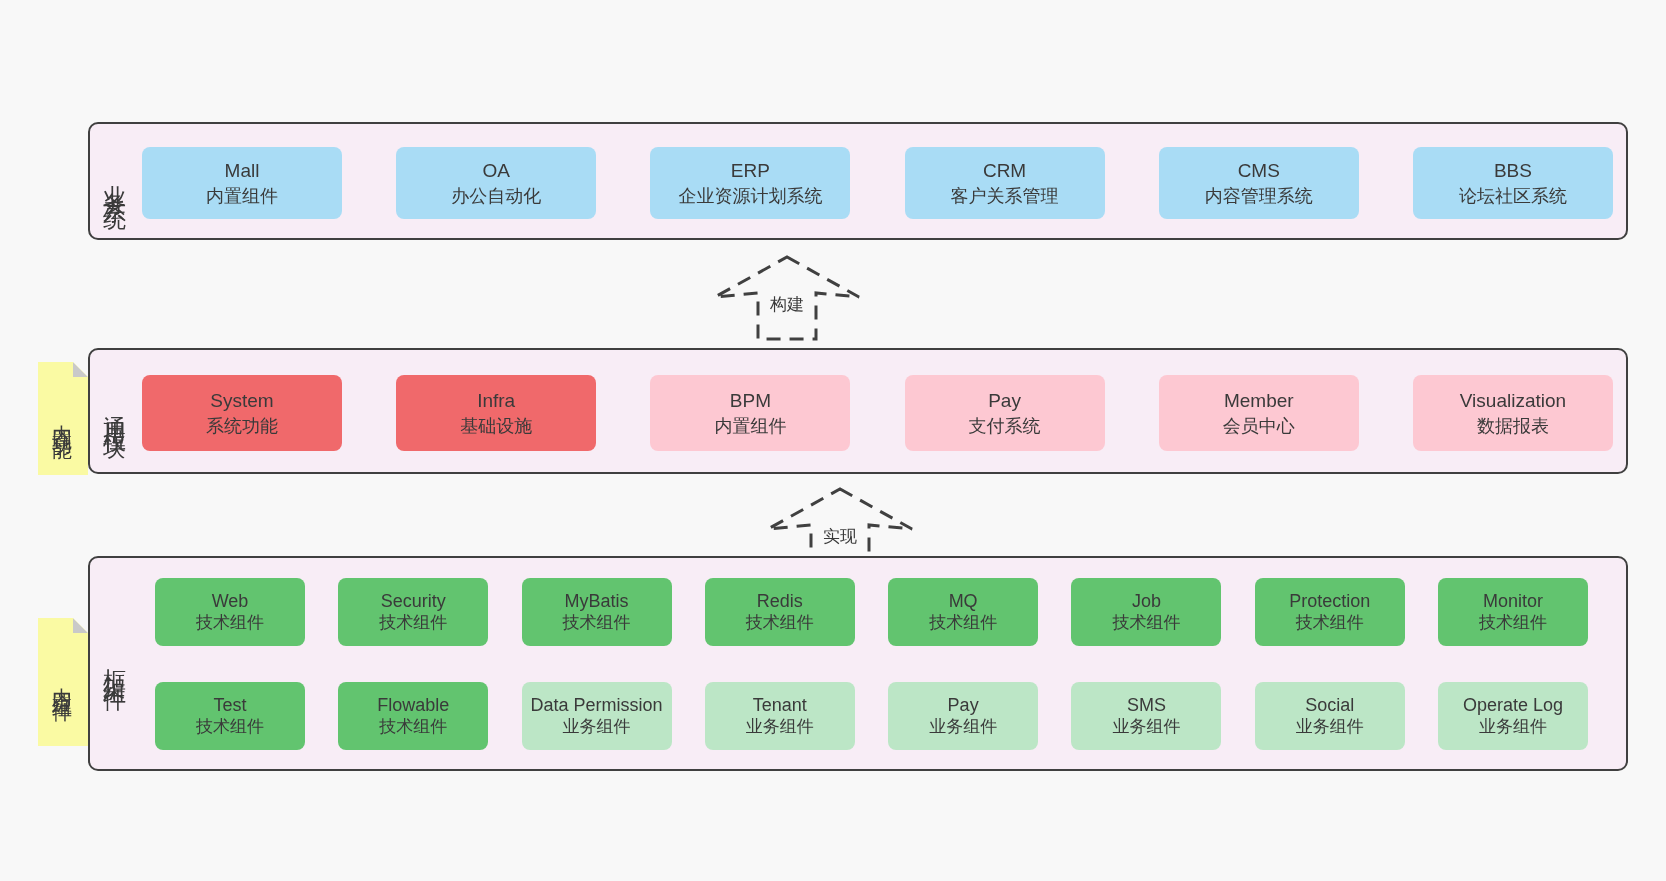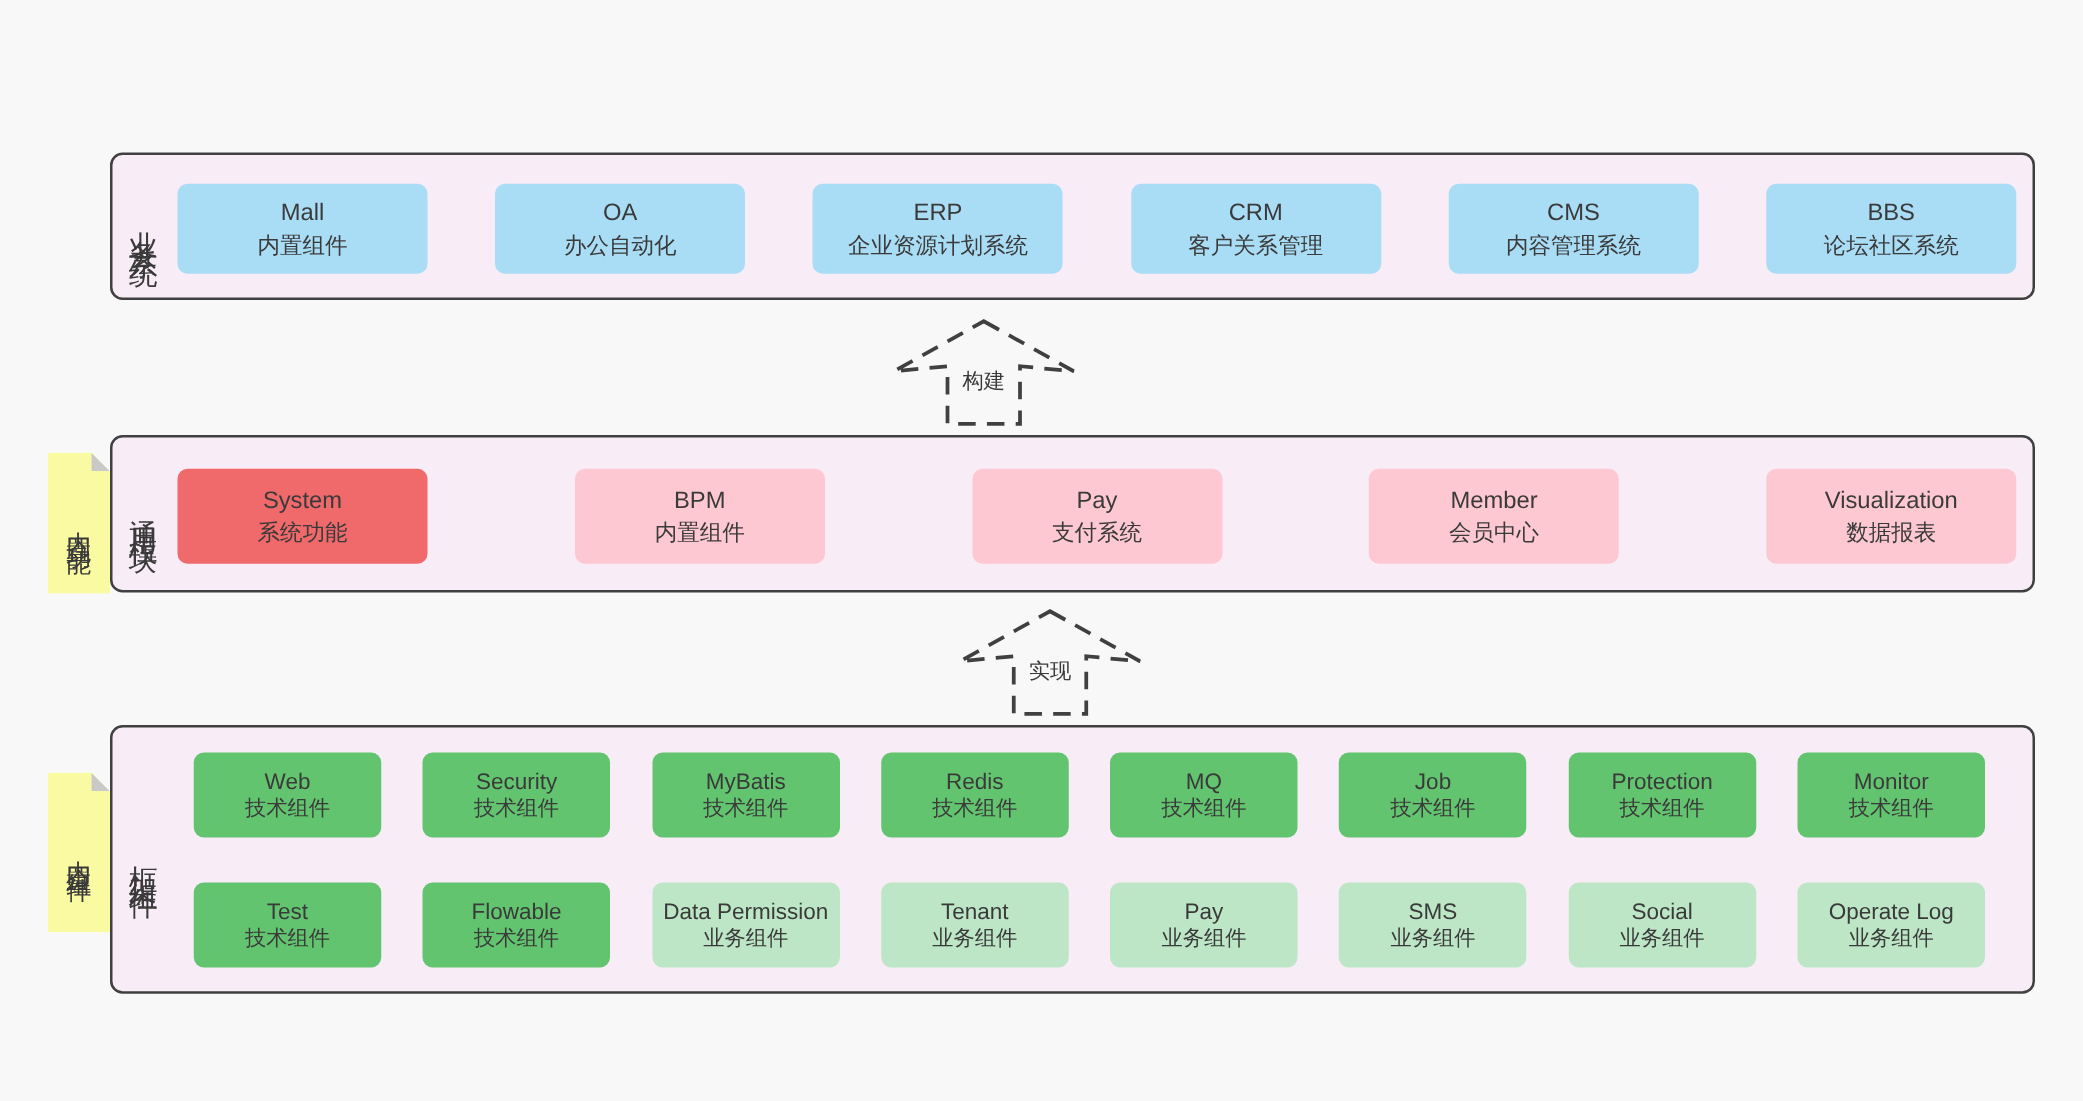--- a/index.html
+++ b/index.html
@@ -15,21 +15,21 @@
   
   .band{
     position:absolute;left:88px;width:1540px;
     background:var(--band-bg);
     border:2px solid var(--line);
     border-radius:10px;
     box-sizing:border-box;
   }
   .band-1{top:122px;height:118px;}
   .band-2{top:348px;height:126px;}
-  .band-3{top:580px;height:215px;}
+  .band-3{top:556px;height:215px;}
 
   .vlabel{
     position:absolute;left:10px;top:0;bottom:0;
     display:flex;align-items:center;justify-content:center;
     writing-mode:vertical-rl;text-orientation:upright;
     font-size:23px;letter-spacing:7px;color:var(--text);
     white-space:nowrap;
   }
 
   .b6row{
@@ -146,20 +146,24 @@
   <div class="note note-1">
     <span>内置功能</span>
   </div>
   <section class="band band-2">
     <div class="vlabel">通用模块</div>
     <div class="b6row">
       <div class="box red">
         <span class="en">System</span>
         <span class="zh">系统功能</span>
       </div>
+      <div class="box red">
+        <span class="en">Infra</span>
+        <span class="zh">基础设施</span>
+      </div>
       <div class="box pink">
         <span class="en">BPM</span>
         <span class="zh">内置组件</span>
       </div>
       <div class="box pink">
         <span class="en">Pay</span>
         <span class="zh">支付系统</span>
       </div>
       <div class="box pink">
         <span class="en">Member</span>

